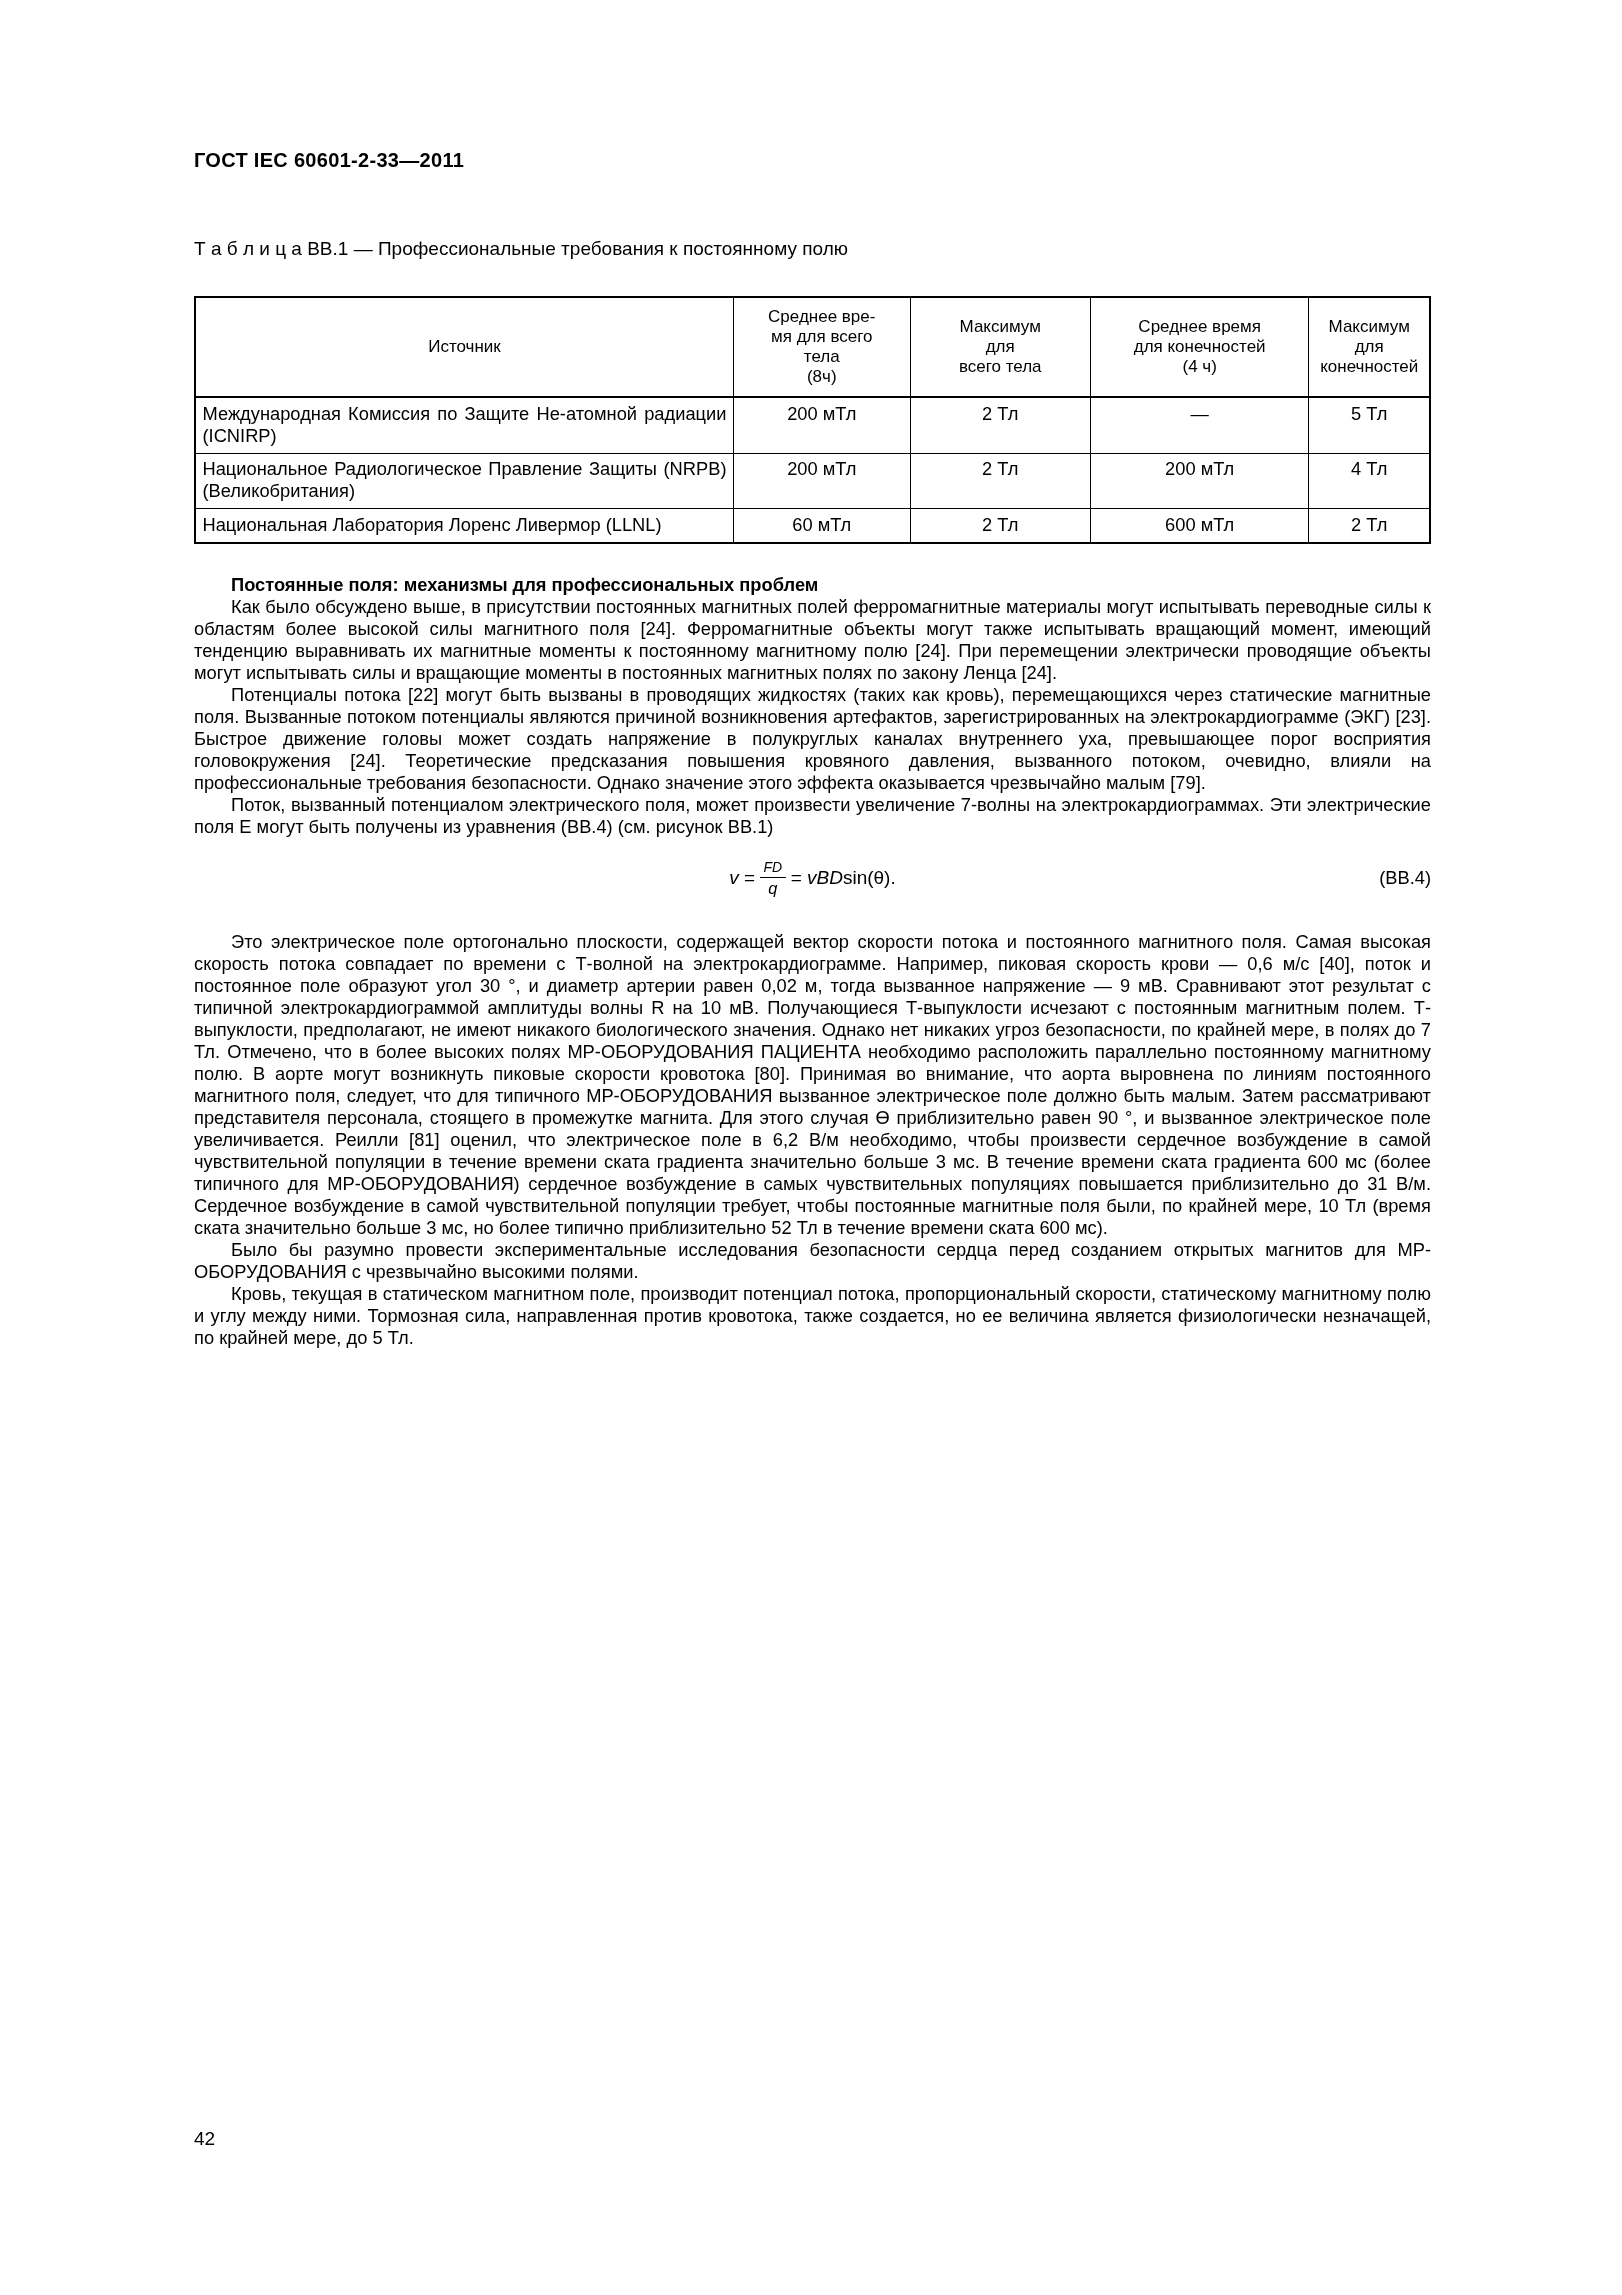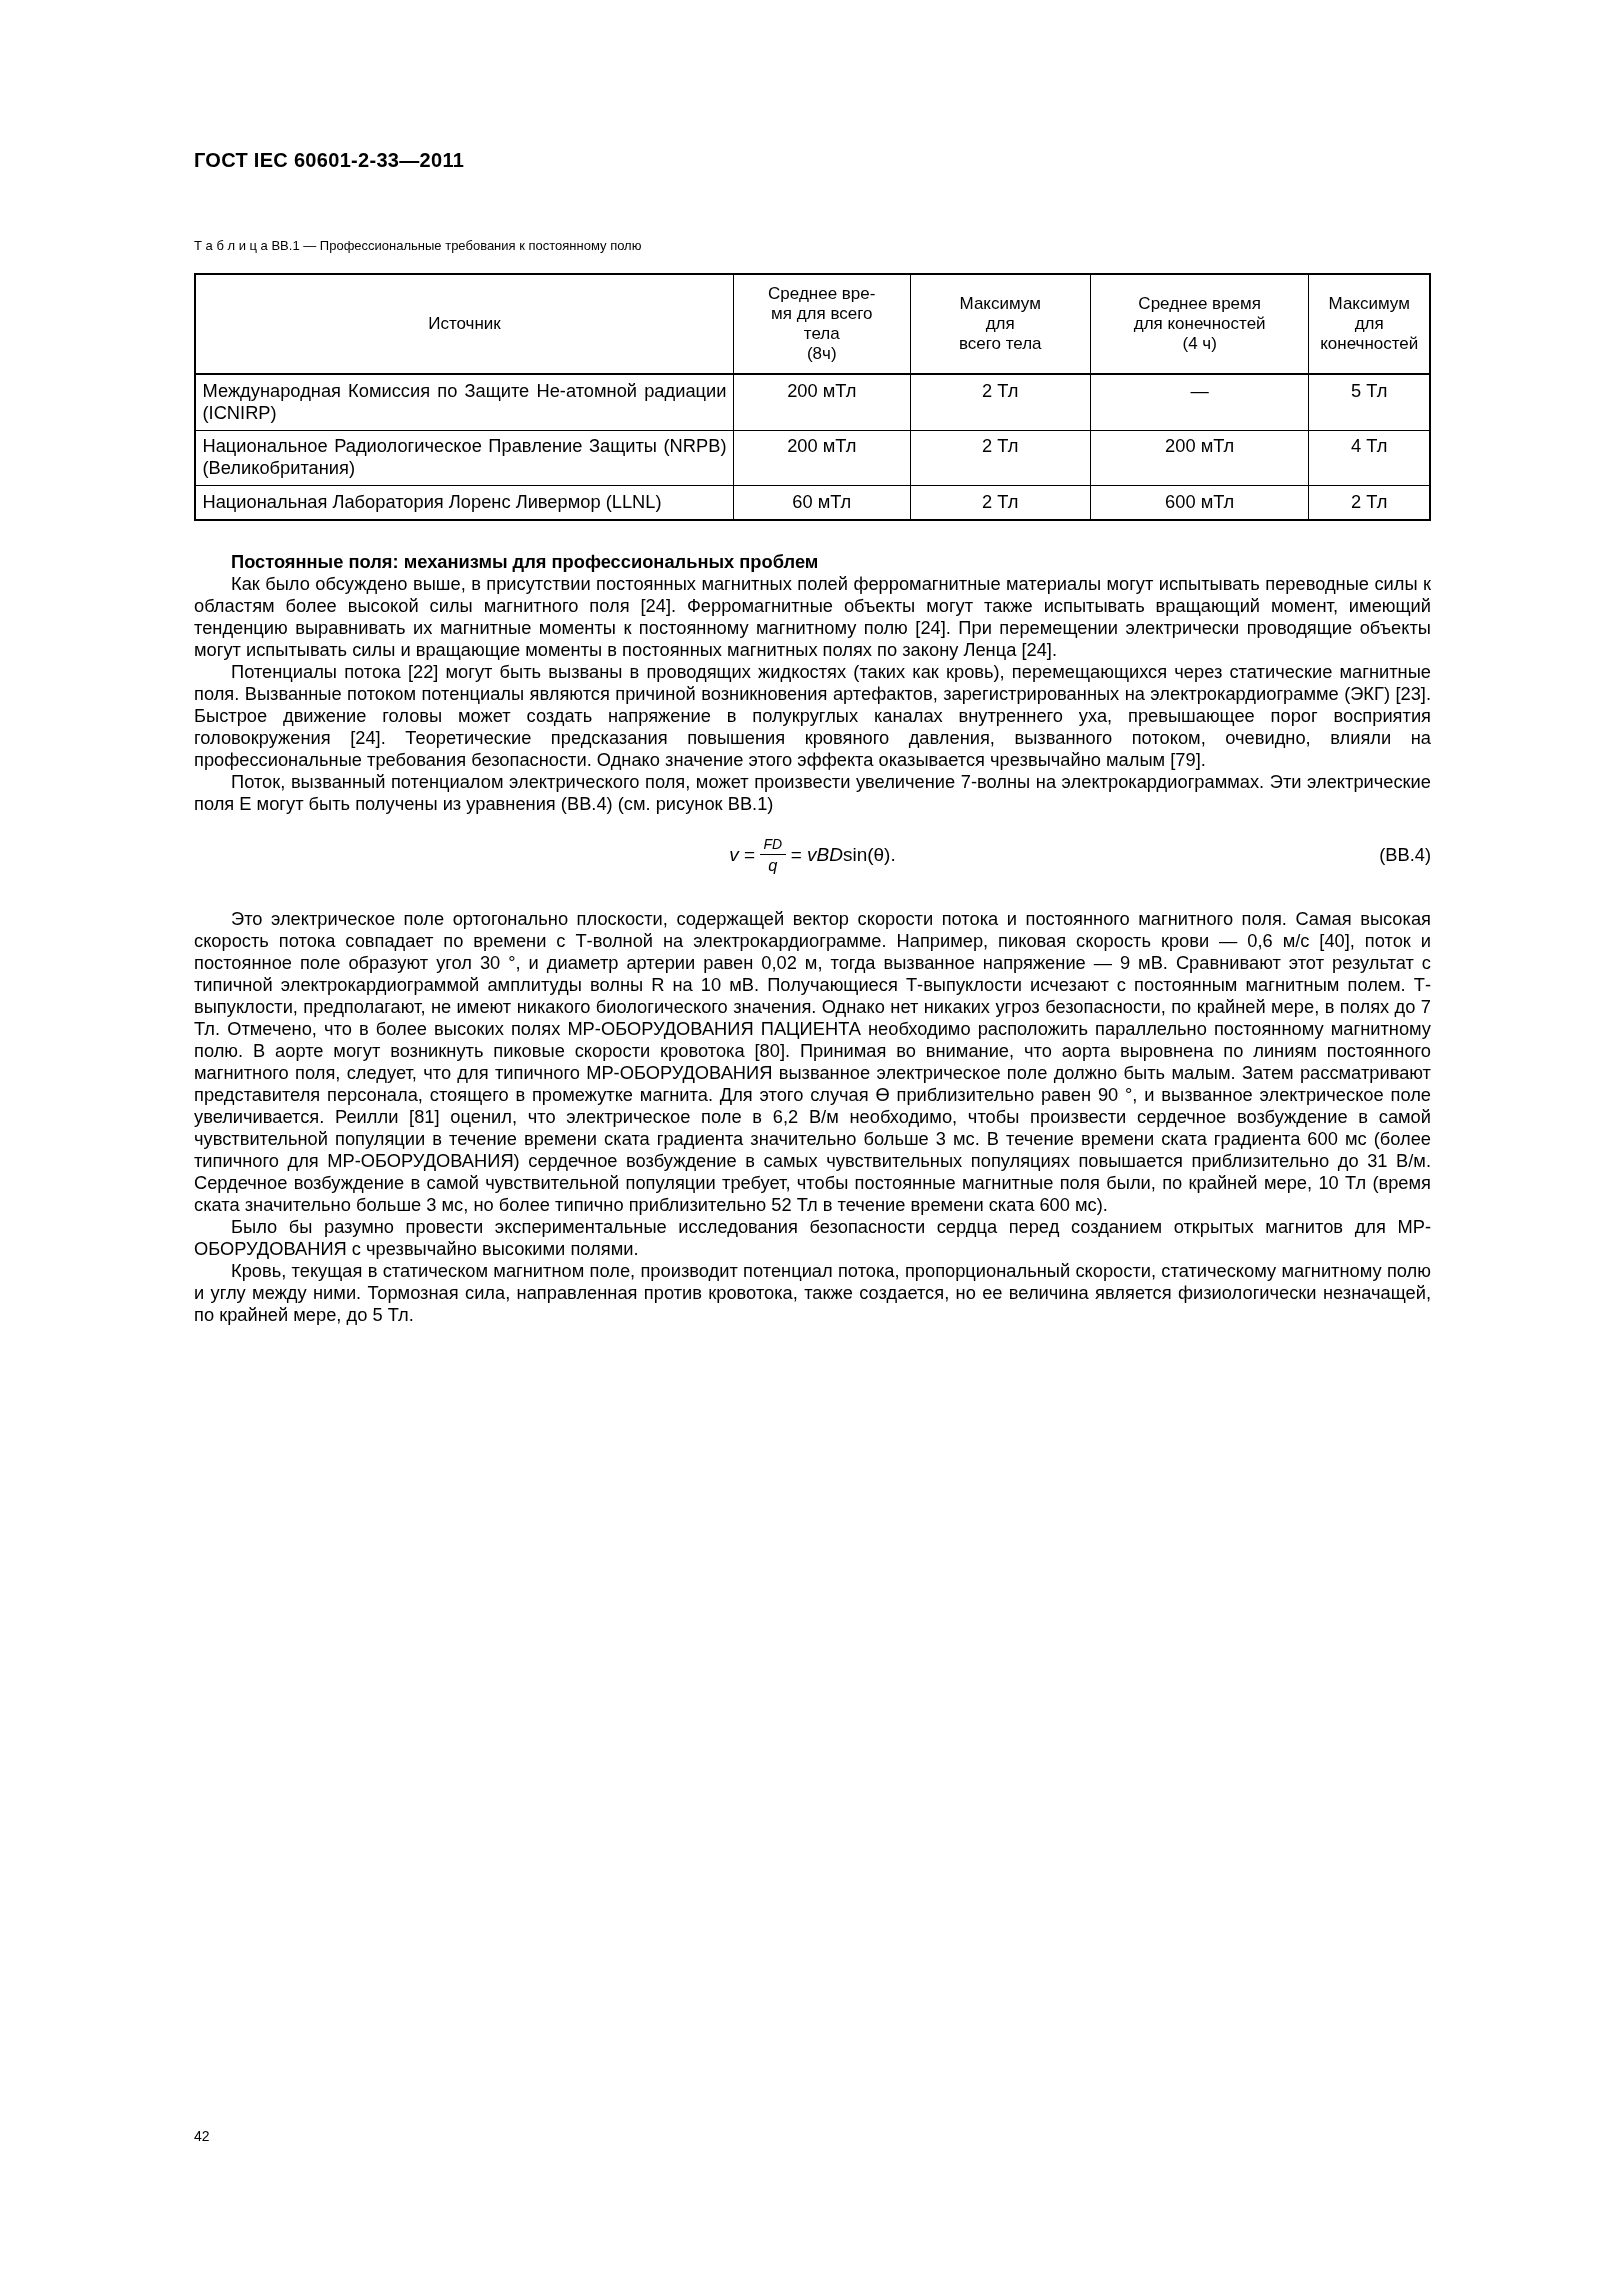--- a/index.html
+++ b/index.html
@@ -16,22 +16,22 @@
     inset: 0;
     padding: 149px 192px 0 194px;
   }
   .doc-header {
     font-size: 20px;
     font-weight: bold;
     margin-bottom: 66px;
     letter-spacing: 0.3px;
   }
   .table-caption {
-    font-size: 13px;
-    margin-bottom: 20px;
+    font-size: 19px;
+    margin-bottom: 36px;
   }
   table.data-table {
     width: 100%;
     border-collapse: collapse;
     border: 2px solid #000;
     table-layout: fixed;
   }
   table.data-table th, table.data-table td {
     border: 1.3px solid #000;
   }
@@ -106,21 +106,21 @@
     position: absolute;
     right: 0;
     top: 50%;
     transform: translateY(-50%);
     font-size: 18.3px;
   }
   .page-number {
     position: absolute;
     left: 194px;
     top: 2128px;
-    font-size: 14px;
+    font-size: 19px;
     text-align: center;
   }
 </style>
 </head>
 <body>
 
 <div class="page">
 
   <div class="doc-header">ГОСТ IEC 60601-2-33—2011</div>
 

